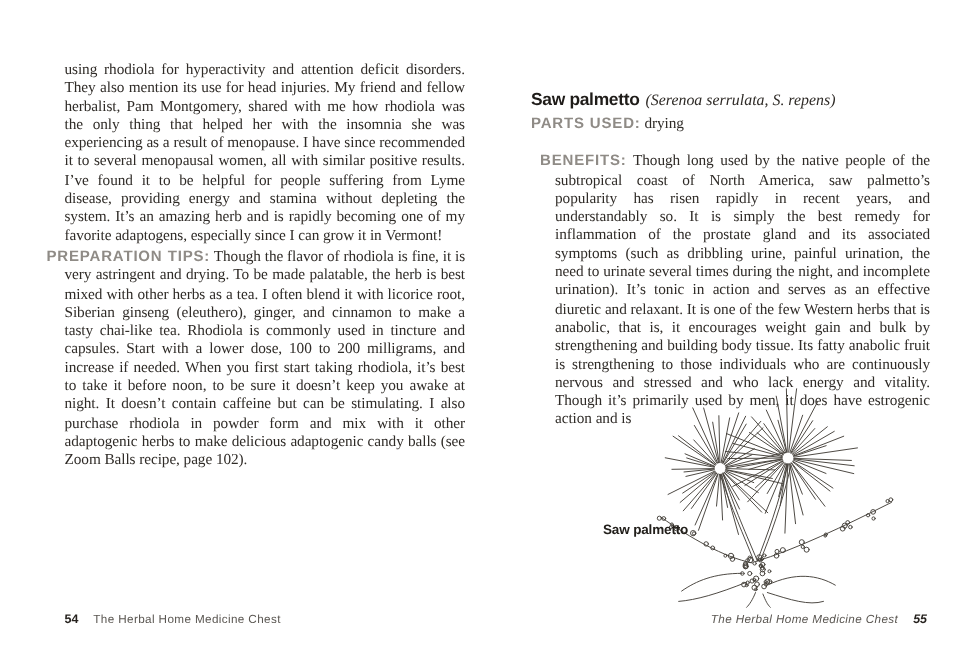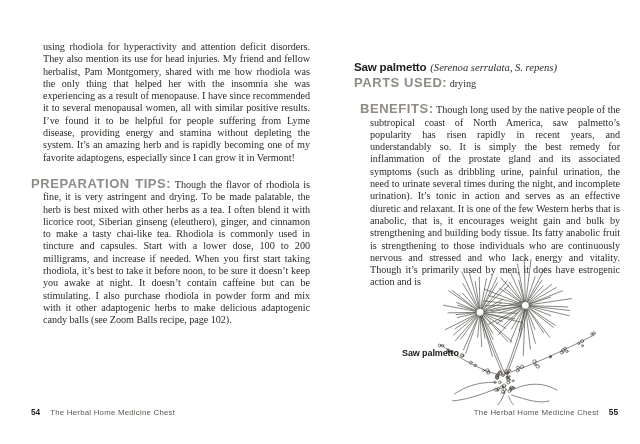--- a/index.html
+++ b/index.html
@@ -9,24 +9,24 @@
   }
   
   .col{position:absolute;}
   .left-col{left:31px;top:41px;width:279px;}
   .right-col{left:354px;top:43px;width:266px;}
   p.body{
     margin:0;text-align:justify;font-size:10.2px;line-height:12.3px;
     letter-spacing:-0.05px;color:#2f2b27;
   }
   p.cont{margin-left:12px;}
-  p.hang-left{padding-left:12px;text-indent:-12px;margin-top:14px;}
+  p.hang-left{padding-left:12px;text-indent:-12px;margin-top:2px;}
   p.hang-right{padding-left:16px;text-indent:-10px;margin-top:13px;}
   .sc-label{
-    font-family:"Liberation Sans",sans-serif;font-weight:bold;font-size:13px;
+    font-family:"Liberation Sans",sans-serif;font-weight:bold;font-size:10px;
     letter-spacing:0.55px;color:#8f8b86;
   }
   
   .heading{margin:16px 0 3px 0;line-height:13px;}
   .h-name{
     font-family:"Liberation Sans",sans-serif;font-weight:bold;font-size:11.6px;
     letter-spacing:-0.2px;color:#1f1c19;
   }
   .h-species{
     font-family:"Liberation Serif",serif;font-style:italic;font-size:10.6px;color:#2f2b27;
@@ -38,22 +38,22 @@
     position:absolute;left:402px;top:348px;z-index:2;
     font-family:"Liberation Sans",sans-serif;font-weight:bold;font-size:9px;
     letter-spacing:-0.1px;color:#23201c;
   }
   
   .footer{
     position:absolute;top:407px;font-family:"Liberation Sans",sans-serif;
     font-size:7.8px;color:#5a5651;letter-spacing:0.25px;white-space:nowrap;
   }
   .footer-left{left:31px;}
-  .footer-right{right:22px;text-align:left;}
-  .pagenum{font-weight:bold;font-size:8.3px;color:#26221e;letter-spacing:0;}
+  .footer-right{right:22px;text-align:left;font-style:italic;}
+  .pagenum{font-weight:bold;font-size:8.3px;color:#26221e;letter-spacing:0;margin-left:12px;}
   .footer-left .pagenum{margin-right:10px;}
   .footer-right .pagenum{margin-left:10px;}
 </style>
 </head>
 <body>
 
 <div class="spread">
 
   <div class="col left-col">
     <p class="body cont">using rhodiola for hyperactivity and attention deficit disorders. They also mention its use for head injuries. My friend and fellow herbalist, Pam Montgomery, shared with me how rhodiola was the only thing that helped her with the insomnia she was experiencing as a result of menopause. I have since recommended it to several menopausal women, all with similar positive results. I’ve found it to be helpful for people suffering from Lyme disease, providing energy and stamina without depleting the system. It’s an amazing herb and is rapidly becoming one of my favorite adaptogens, especially since I can grow it in Vermont!</p>

